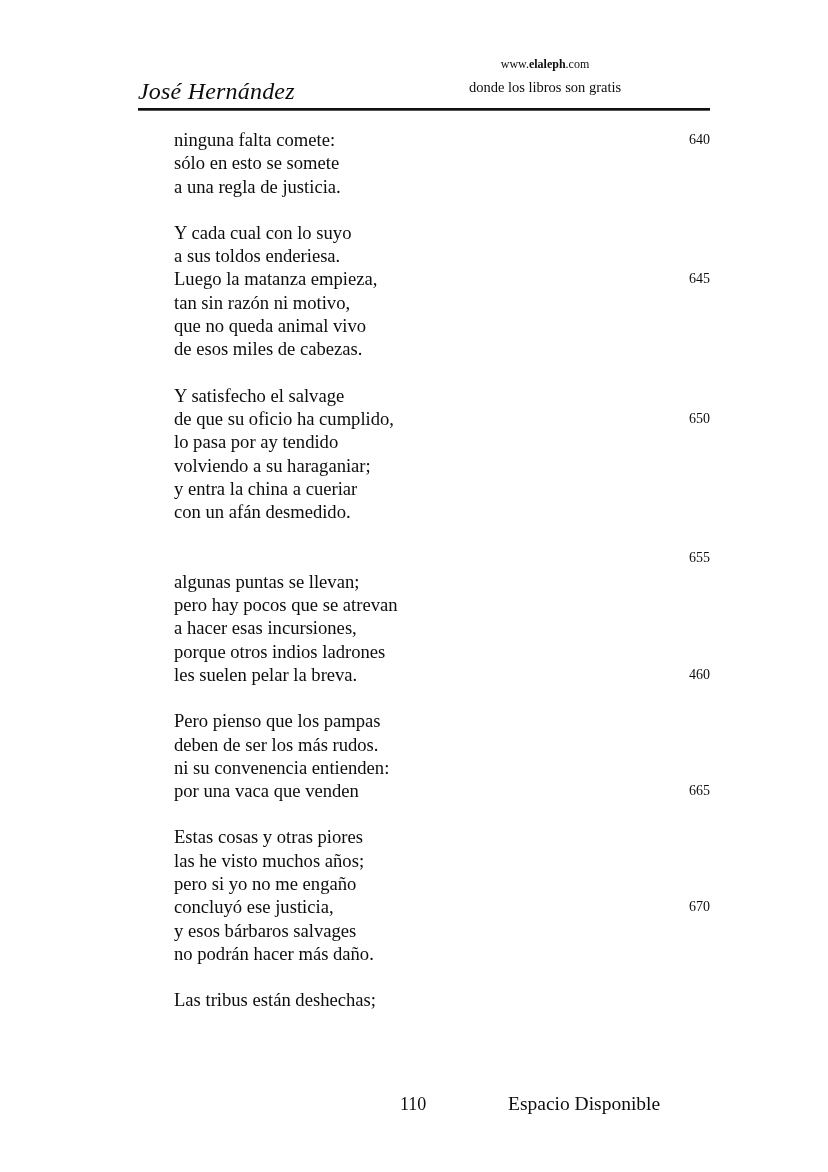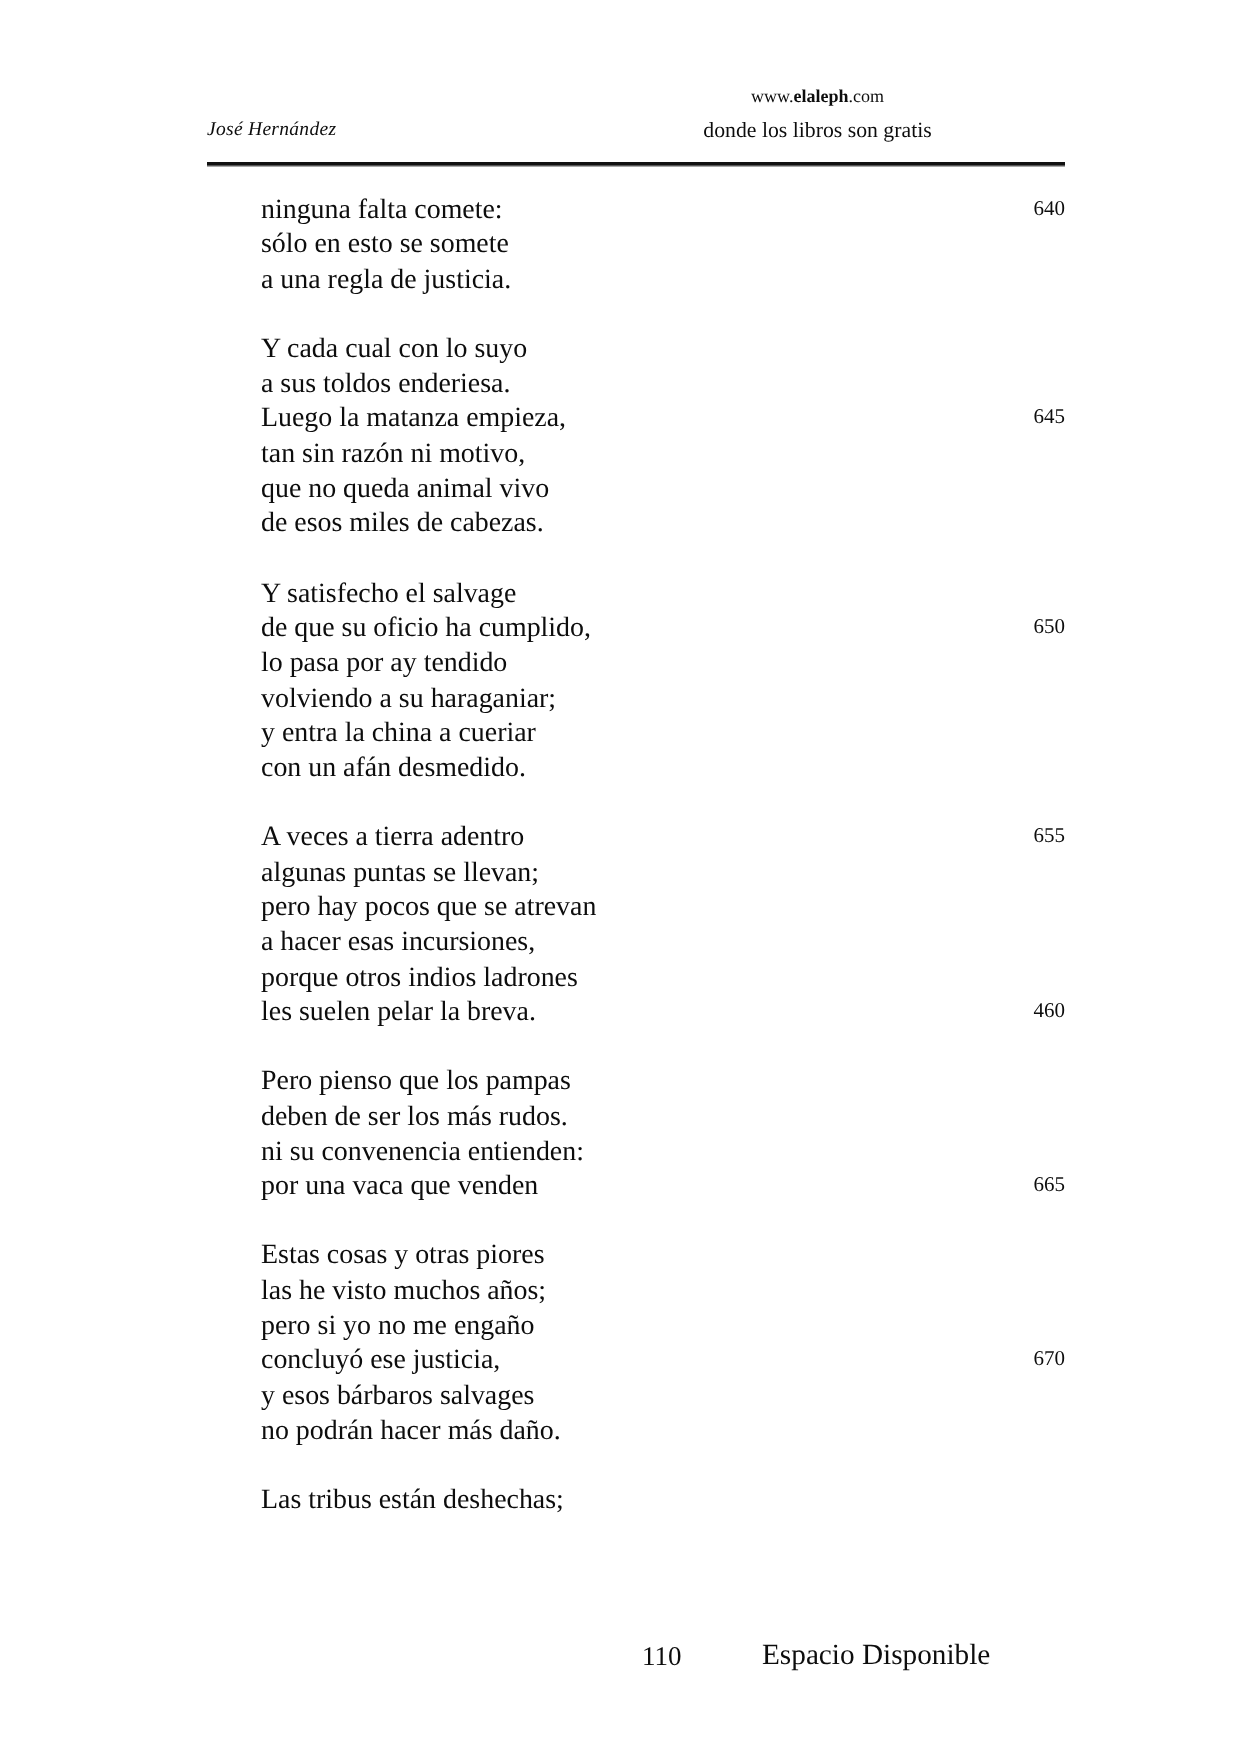--- a/index.html
+++ b/index.html
@@ -29,21 +29,21 @@
     left: 138px;
     top: 52px;
     width: 572px;
     height: 56px;
   }
   .header-author {
     position: absolute;
     left: 0;
     top: 26px;
     font-style: italic;
-    font-size: 13px;
+    font-size: 24px;
     letter-spacing: 0.2px;
     white-space: nowrap;
   }
   .header-site {
     position: absolute;
     right: 0;
     top: 0;
     text-align: center;
     width: 330px;
   }
@@ -108,21 +108,20 @@
     top: 1090px;
     width: 572px;
     height: 34px;
   }
   .footer-page {
     position: absolute;
     left: 262px;
     top: 0;
     font-size: 18px;
     line-height: 28px;
-    margin-left: 28px;
   }
   .footer-note {
     position: absolute;
     left: 370px;
     top: 0;
     font-size: 19.5px;
     line-height: 28px;
     white-space: nowrap;
   }
 </style>
@@ -157,21 +156,21 @@
       </div>
       <div class="stanza">
         <div class="verse-line"><span class="verse-text">Y satisfecho el salvage</span></div>
         <div class="verse-line"><span class="verse-text">de que su oficio ha cumplido,</span><span class="line-number">650</span></div>
         <div class="verse-line"><span class="verse-text">lo pasa por ay tendido</span></div>
         <div class="verse-line"><span class="verse-text">volviendo a su haraganiar;</span></div>
         <div class="verse-line"><span class="verse-text">y entra la china a cueriar</span></div>
         <div class="verse-line"><span class="verse-text">con un afán desmedido.</span></div>
       </div>
       <div class="stanza">
-        <div class="verse-line"><span class="verse-text">A veces a tierra adentro</span><span class="line-number">655</span></div>
+        <div class="verse-line"><span class="line-number">655</span></div>
         <div class="verse-line"><span class="verse-text">algunas puntas se llevan;</span></div>
         <div class="verse-line"><span class="verse-text">pero hay pocos que se atrevan</span></div>
         <div class="verse-line"><span class="verse-text">a hacer esas incursiones,</span></div>
         <div class="verse-line"><span class="verse-text">porque otros indios ladrones</span></div>
         <div class="verse-line"><span class="verse-text">les suelen pelar la breva.</span><span class="line-number">460</span></div>
       </div>
       <div class="stanza">
         <div class="verse-line"><span class="verse-text">Pero pienso que los pampas</span></div>
         <div class="verse-line"><span class="verse-text">deben de ser los más rudos.</span></div>
         <div class="verse-line"><span class="verse-text">ni su convenencia entienden:</span></div>

